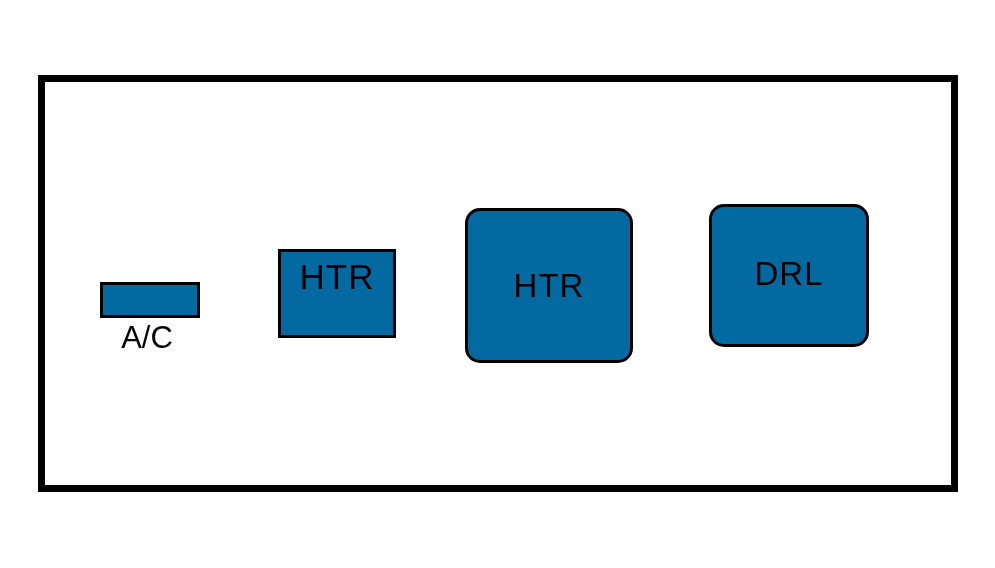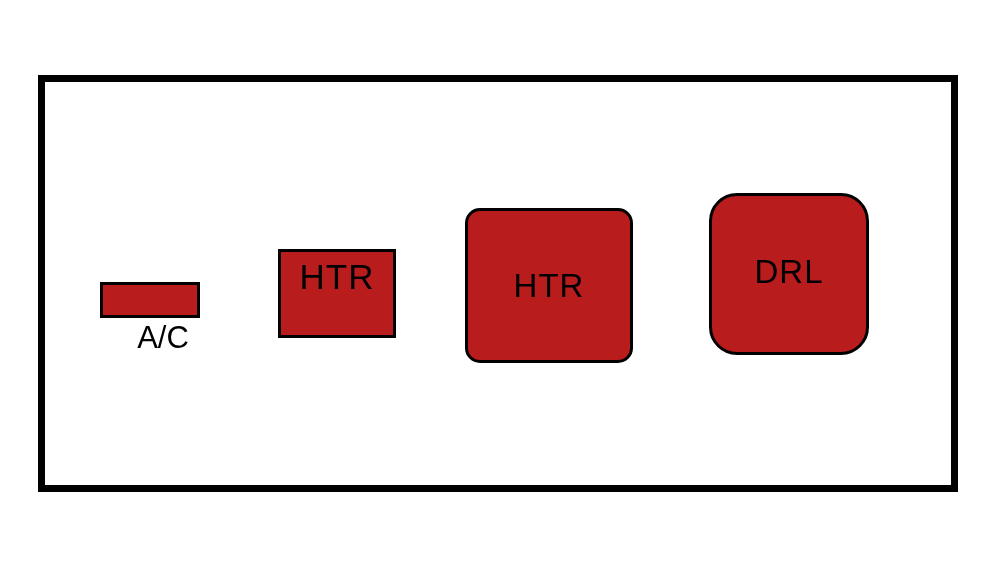--- a/index.html
+++ b/index.html
@@ -23,35 +23,35 @@
     width: 920px;
     height: 417px;
     border: 7px solid #000000;
     box-sizing: border-box;
     background: #ffffff;
   }
   .component {
     position: absolute;
     box-sizing: border-box;
     border: 3px solid #000000;
-    background: #b91c1c;
+    background: #0369a1;
     display: flex;
     justify-content: center;
     align-items: center;
   }
   
   .fuse-ac {
     left: 100px;
     top: 282px;
     width: 100px;
     height: 36px;
   }
   .fuse-ac-label {
     position: absolute;
-    left: 108px;
+    left: 92px;
     top: 322px;
     width: 110px;
     text-align: center;
     font-size: 31px;
     line-height: 1;
     letter-spacing: 0px;
     color: #000000;
   }
   
   .relay-htr-small {
@@ -72,24 +72,24 @@
     width: 168px;
     height: 155px;
     border-radius: 15px;
   }
   .relay-htr-large .component-label {
     font-size: 33px;
   }
   
   .relay-drl {
     left: 709px;
-    top: 193px;
+    top: 204px;
     width: 160px;
-    height: 162px;
-    border-radius: 28px;
+    height: 143px;
+    border-radius: 15px;
     padding-bottom: 5px;
   }
   .relay-drl .component-label {
     font-size: 33px;
   }
   .component-label {
     line-height: 1;
     letter-spacing: 1px;
     color: #000000;
     white-space: nowrap;

